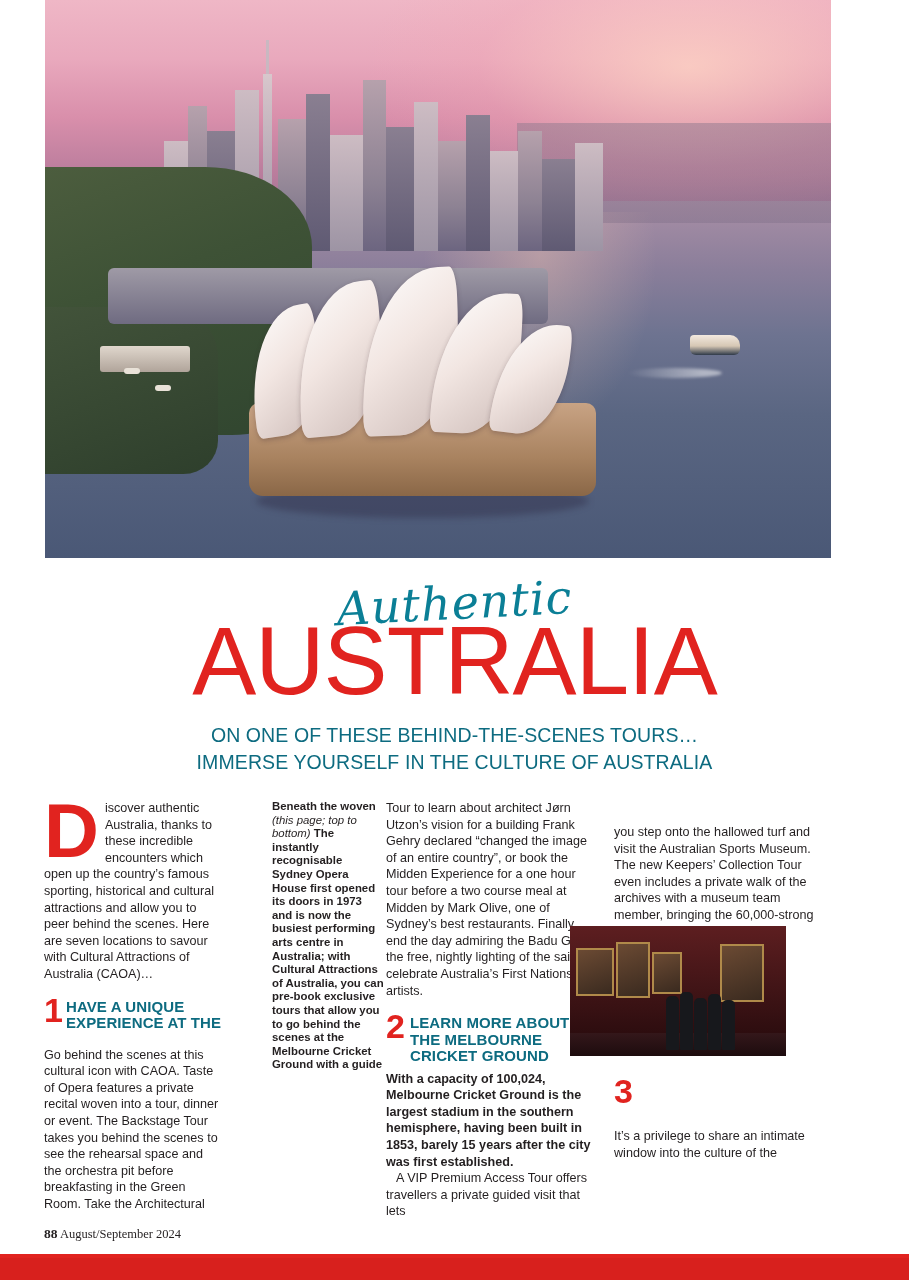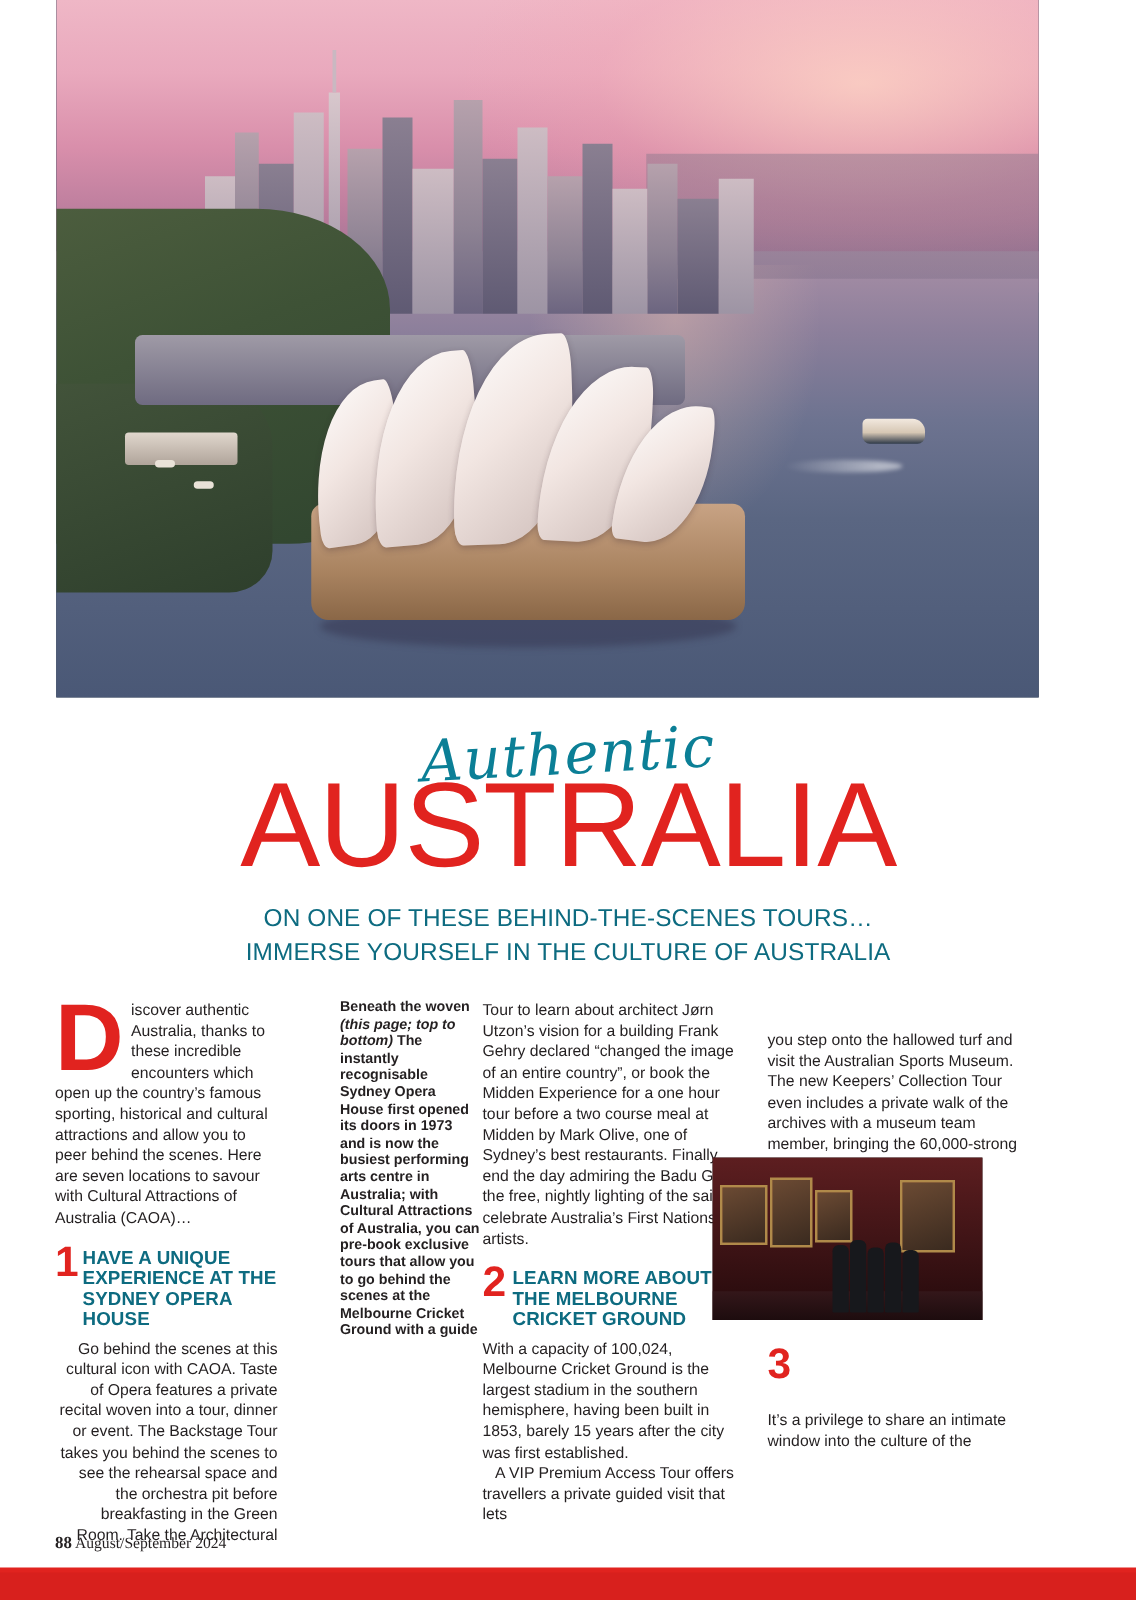--- a/index.html
+++ b/index.html
@@ -221,21 +221,21 @@
     font-weight: 700;
     padding-right: 6px;
     margin-top: 2px;
   }
   .caption {
     font-size: 11.4px;
     line-height: 13.6px;
     font-weight: 700;
     color: #231f20;
   }
-  .caption .it { font-weight: 700; font-style: italic; }
+  .caption .it { font-weight: 400; font-style: italic; }
 
   .head-block {
     position: relative;
     margin-top: 16px;
     margin-bottom: 6px;
     min-height: 42px;
   }
   .numeral {
     position: absolute;
     left: 0; top: -6px;
@@ -373,25 +373,24 @@
   <div class="cols">
 
     <div class="col c1">
       <p><span class="dropcap">D</span><span>iscover authentic Australia, thanks to these incredible encounters which open up the country’s famous sporting, historical and cultural attractions and allow you to peer behind the scenes. Here are seven locations to savour with Cultural Attractions of Australia (CAOA)…</span></p>
 
       <div class="head-block">
         <div class="numeral">1</div>
         <div class="head-text">
           <div>HAVE A UNIQUE</div>
           <div>EXPERIENCE AT THE</div>
-          <div>SYDNEY OPERA HOUSE</div>
         </div>
       </div>
 
-      <p style="text-indent:0;text-align:right;">Go behind the scenes at this cultural icon with CAOA. Taste of Opera features a private recital woven into a tour, dinner or event. The Backstage Tour takes you behind the scenes to see the rehearsal space and the orchestra pit before breakfasting in the Green Room. Take the Architectural</p>
+      <p style="text-indent:0;">Go behind the scenes at this cultural icon with CAOA. Taste of Opera features a private recital woven into a tour, dinner or event. The Backstage Tour takes you behind the scenes to see the rehearsal space and the orchestra pit before breakfasting in the Green Room. Take the Architectural</p>
     </div>
 
     <div class="col c2">
       <div class="caption">
         <b>Beneath the woven</b>
         <span class="it">(this page; top to bottom)</span>
         <span>The instantly recognisable Sydney Opera House first opened its doors in 1973 and is now the busiest performing arts centre in Australia; with Cultural Attractions of Australia, you can pre-book exclusive tours that allow you to go behind the scenes at the Melbourne Cricket Ground with a guide</span>
       </div>
     </div>
 
@@ -400,21 +399,21 @@
 
       <div class="head-block">
         <div class="numeral">2</div>
         <div class="head-text wide">
           <div>LEARN MORE ABOUT</div>
           <div>THE MELBOURNE</div>
           <div>CRICKET GROUND</div>
         </div>
       </div>
 
-      <p style="text-indent:0;">With a capacity of 100,024, Melbourne Cricket Ground is the largest stadium in the southern hemisphere, having been built in 1853, barely 15 years after the city was first established.</p>
+      <p style="text-indent:0;font-weight:bold;">With a capacity of 100,024, Melbourne Cricket Ground is the largest stadium in the southern hemisphere, having been built in 1853, barely 15 years after the city was first established.</p>
       <p>A VIP Premium Access Tour offers travellers a private guided visit that lets</p>
     </div>
 
     <div class="col c4">
       <p>you step onto the hallowed turf and visit the Australian Sports Museum. The new Keepers’ Collection Tour even includes a private walk of the archives with a museum team member, bringing the 60,000-strong collection to life.</p>
       <div style="height:136px;"></div>
 
       <div class="head-block" style="margin-top:4px;">
         <div class="numeral">3</div>
       </div>

